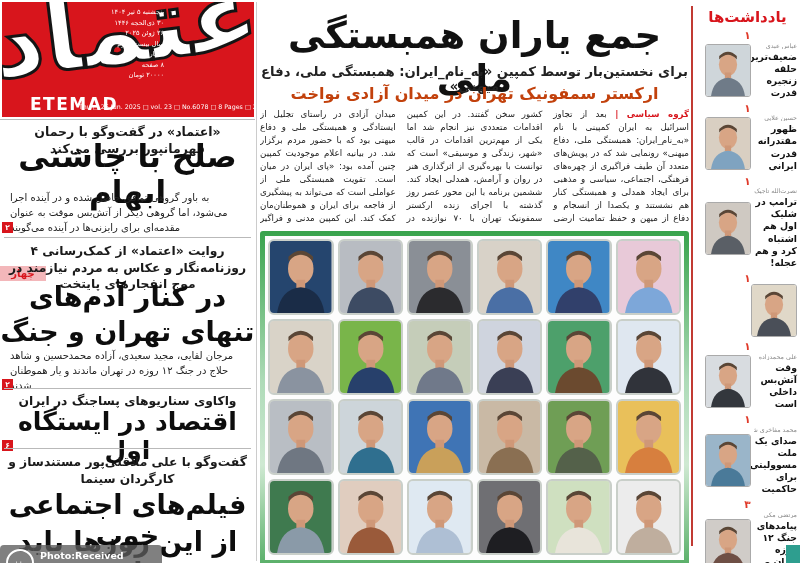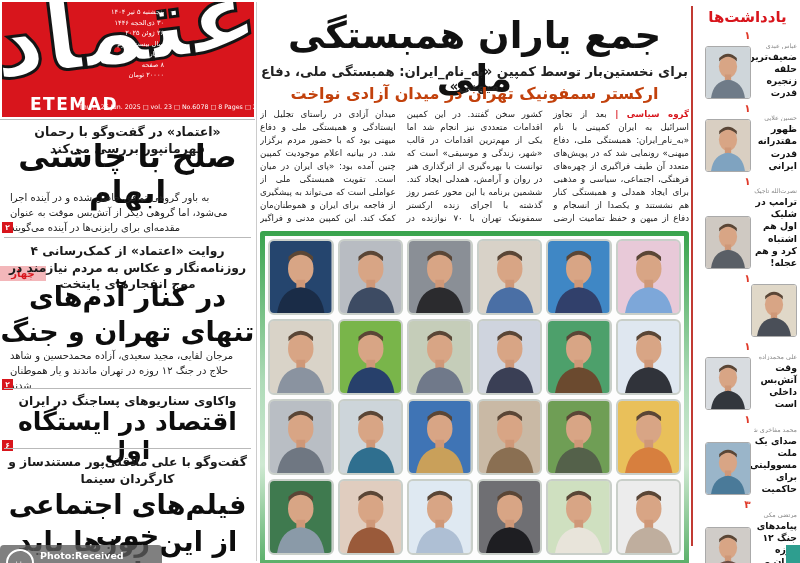--- a/index.html
+++ b/index.html
@@ -65,21 +65,21 @@
             background:#f3b7ba; color:#d8151c; font-weight:bold; font-size:10px;
             text-align:center; line-height:15px; overflow:hidden; }
 
   
   .notes { position:absolute; left:697px; top:0; width:101px; height:563px; overflow:hidden; }
   .notes-title { margin-top:8px; text-align:center; color:#d8151c; font-weight:bold;
                  font-size:15px; letter-spacing:-0.5px; }
   .note { margin-top:4px; }
   .note-num { text-align:center; color:#e03a2a; font-weight:bold; font-size:10.5px;
               line-height:1.1; }
-  .note-row { display:flex; flex-direction:row; gap:3px; align-items:flex-end; padding-right:1px;margin-left:8px; }
+  .note-row { display:flex; flex-direction:row; gap:3px; align-items:center; padding-right:1px;margin-left:8px; }
   .note-photo { flex:0 0 46px; width:46px; height:53px; border:1px solid #aaa;
                 border-radius:3px; overflow:hidden; }
   .note-photo svg { display:block; width:100%; height:100%; }
   .note-text { flex:1; min-width:0; }
   .note-author { font-size:6.3px; color:#8a8a8a; white-space:nowrap; overflow:hidden; }
   .note-title { font-size:9.3px; font-weight:bold; color:#111; line-height:1.3;
                 margin-top:2px; letter-spacing:-0.3px; }
 
   
   .watermark { position:absolute; left:0; top:545px; width:162px; height:36px; z-index:9;

